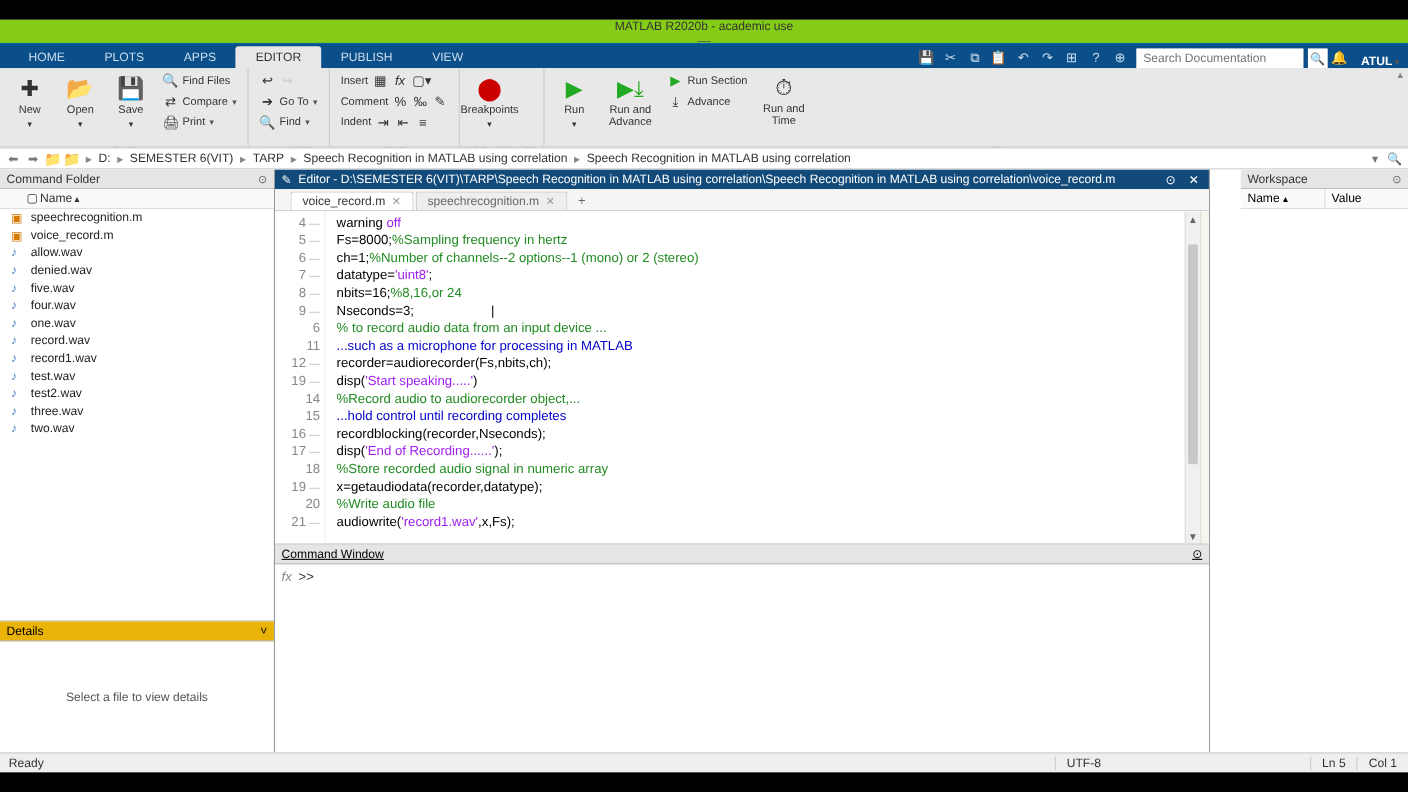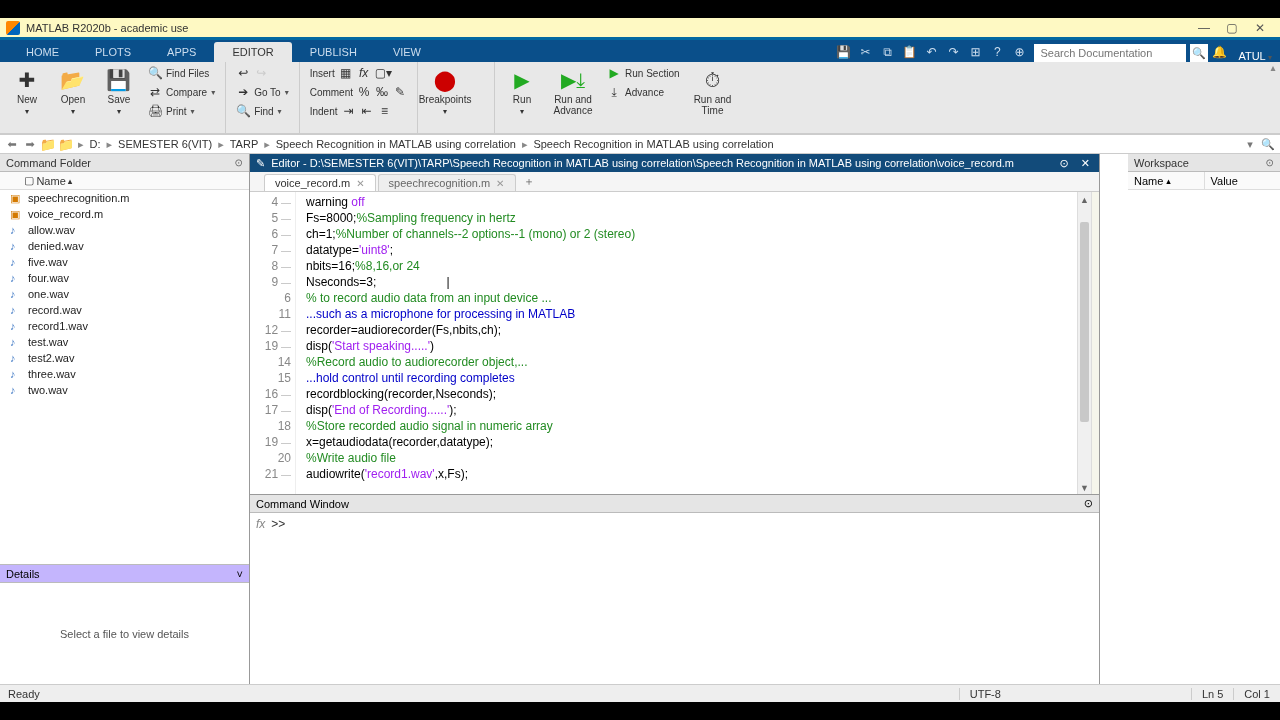--- a/index.html
+++ b/index.html
@@ -1,33 +1,33 @@
 <!DOCTYPE html>
 <html><head>
 <meta charset="utf-8">
 <style>
 * { margin: 0; padding: 0; box-sizing: border-box; font-family: "Segoe UI", Arial, sans-serif; }
 body { width: 1280px; height: 720px; background: #000; overflow: hidden; }
 .app { position: absolute; top: 18px; left: 0; width: 1280px; height: 684px; background: #f0f0f0; display: flex; flex-direction: column; }
 
 
-.titlebar { height: 22px; background: #fef9c3; display: flex; align-items: center; padding: 0 6px; font-size: 11px; color: #333; border-bottom: 3px solid #0369a1; }
+.titlebar { height: 22px; background: #84cc16; display: flex; align-items: center; padding: 0 6px; font-size: 11px; color: #333; border-bottom: 1px solid #0369a1; flex-direction: column; }
 .titlebar .logo { width: 14px; height: 14px; margin-right: 6px; background: linear-gradient(135deg,#f80 0%,#f80 50%,#06b 50%,#06b 100%); border-radius: 2px; }
 .titlebar .title { flex: 1; }
 .titlebar .winbtn { width: 28px; height: 18px; display: flex; align-items: center; justify-content: center; font-size: 12px; color: #555; cursor: pointer; }
 
 
 .tabstrip { height: 22px; background: #0a4f8a; display: flex; align-items: flex-end; padding-left: 8px; gap: 0; }
 .tabstrip .tab { padding: 4px 18px; font-size: 11px; color: #cde; cursor: pointer; }
 .tabstrip .tab.active { background: #e8e8e8; color: #333; border-radius: 3px 3px 0 0; }
 .tabstrip .spacer { flex: 1; }
 .tabstrip .qbtn { width: 22px; height: 20px; display: flex; align-items: center; justify-content: center; color: #cde; font-size: 12px; cursor: pointer; }
 .tabstrip .search { width: 152px; height: 18px; margin: 0 4px; background: #fff; border: none; padding: 0 6px; font-size: 11px; }
 .tabstrip .searchbtn { width: 18px; height: 18px; background: #fff; color: #666; display: flex; align-items: center; justify-content: center; cursor: pointer; font-size: 11px; }
-.tabstrip .user { color: #fff; font-size: 11px; padding: 0 8px; cursor: pointer; }
+.tabstrip .user { color: #fff; font-size: 11px; padding: 0 8px; cursor: pointer; font-weight: bold; }
 
 
 .toolstrip { height: 72px; background: #e8e8e8; border-bottom: 1px solid #ccc; display: flex; }
 .group { display: flex; flex-direction: column; border-right: 1px solid #ccc; padding: 2px 6px 0 6px; }
 .group .buttons { display: flex; flex: 1; align-items: flex-start; gap: 4px; }
 .group .label { text-align: center; font-size: 9px; color: #666; padding-bottom: 1px; margin-top: 12px; }
 .bigbtn { display: flex; flex-direction: column; align-items: center; justify-content: center; width: 42px; height: 56px; cursor: pointer; font-size: 10px; color: #333; gap: 2px; }
 .bigbtn .ico { font-size: 20px; }
 .smallcol { display: flex; flex-direction: column; gap: 1px; }
 .smallbtn { display: flex; align-items: center; gap: 4px; height: 18px; padding: 0 4px; font-size: 10px; color: #333; cursor: pointer; white-space: nowrap; }
@@ -51,21 +51,21 @@
 .panel-title .pbtn { font-size: 10px; color: #666; cursor: pointer; }
 
 
 .lp-body { flex: 1; overflow: auto; }
 .lp-header { display: flex; align-items: center; height: 18px; border-bottom: 1px solid #ddd; font-size: 11px; padding-left: 24px; color: #333; background: #fafafa; }
 .file-item { display: flex; align-items: center; height: 16px; padding-left: 10px; gap: 6px; font-size: 11px; color: #222; cursor: pointer; }
 .file-item .fico { width: 12px; font-size: 11px; color: #888; }
 .file-item .fico.m { color: #d47a00; }
 .file-item .fico.wav { color: #4a80c8; }
 .details { height: 120px; border-top: 1px solid #bbb; display: flex; flex-direction: column; }
-.details .dhdr { height: 18px; background: #c4b5fd; border-bottom: 1px solid #bbb; font-size: 11px; padding: 2px 6px; display: flex; align-items: center; justify-content: space-between; }
+.details .dhdr { height: 18px; background: #eab308; border-bottom: 1px solid #bbb; font-size: 11px; padding: 2px 6px; display: flex; align-items: center; justify-content: space-between; }
 .details .dbody { flex: 1; display: flex; align-items: center; justify-content: center; font-size: 11px; color: #555; }
 
 
 .center { display: flex; flex-direction: column; }
 .editor-title { height: 18px; background: #124b7a; color: #fff; font-size: 11px; padding: 2px 6px; display: flex; align-items: center; gap: 6px; }
 .editor-title .fname { flex: 1; overflow: hidden; text-overflow: ellipsis; white-space: nowrap; }
 .editor-title .ebtn { cursor: pointer; padding: 0 3px; font-size: 11px; }
 .editor-tabs { height: 20px; background: #f5f5f5; border-bottom: 1px solid #ccc; display: flex; align-items: flex-end; padding-left: 14px; }
 .etab { padding: 2px 10px; font-size: 11px; color: #333; border: 1px solid #ccc; border-bottom: none; background: #fff; margin-right: 2px; display: flex; align-items: center; gap: 6px; cursor: pointer; border-radius: 3px 3px 0 0; }
 .etab .close { color: #999; font-size: 10px; }
@@ -85,21 +85,21 @@
 .cwrap .coderow { flex: 1; display: flex; min-height: 0; }
 .code-scroll { width: 14px; background: #f0f0f0; border-left: 1px solid #ddd; position: relative; }
 .code-scroll .thumb { position: absolute; left: 2px; right: 2px; top: 30px; height: 200px; background: #c8c8c8; border-radius: 2px; }
 .code-scroll .arrow { position: absolute; left: 0; right: 0; height: 14px; text-align: center; font-size: 9px; color: #666; cursor: pointer; }
 .code-scroll .arrow.up { top: 0; }
 .code-scroll .arrow.down { bottom: 0; }
 .code .overview { width: 8px; background: #f6f6ec; border-left: 1px solid #ddd; }
 
 
 .cmd { height: 190px; border-top: 1px solid #999; display: flex; flex-direction: column; background: #fff; }
-.cmd .chdr { height: 18px; background: #e5e5e5; border-bottom: 1px solid #bbb; font-size: 11px; padding: 2px 6px; display: flex; align-items: center; justify-content: space-between; }
+.cmd .chdr { height: 18px; background: #e5e5e5; border-bottom: 1px solid #bbb; font-size: 11px; padding: 2px 6px; display: flex; align-items: center; justify-content: space-between; text-decoration: underline; }
 .cmd .cbody { flex: 1; padding: 4px 6px; font-family: Consolas, monospace; font-size: 12px; display: flex; gap: 6px; }
 .cmd .fx { font-style: italic; color: #888; }
 .cmd .prompt { color: #333; }
 
 
 .ws-head { display: flex; height: 18px; border-bottom: 1px solid #ddd; font-size: 11px; background: #fafafa; }
 .ws-head .col { flex: 1; padding: 2px 6px; border-right: 1px solid #ddd; display: flex; align-items: center; gap: 3px; }
 .ws-head .col:last-child { border-right: none; }
 
 

